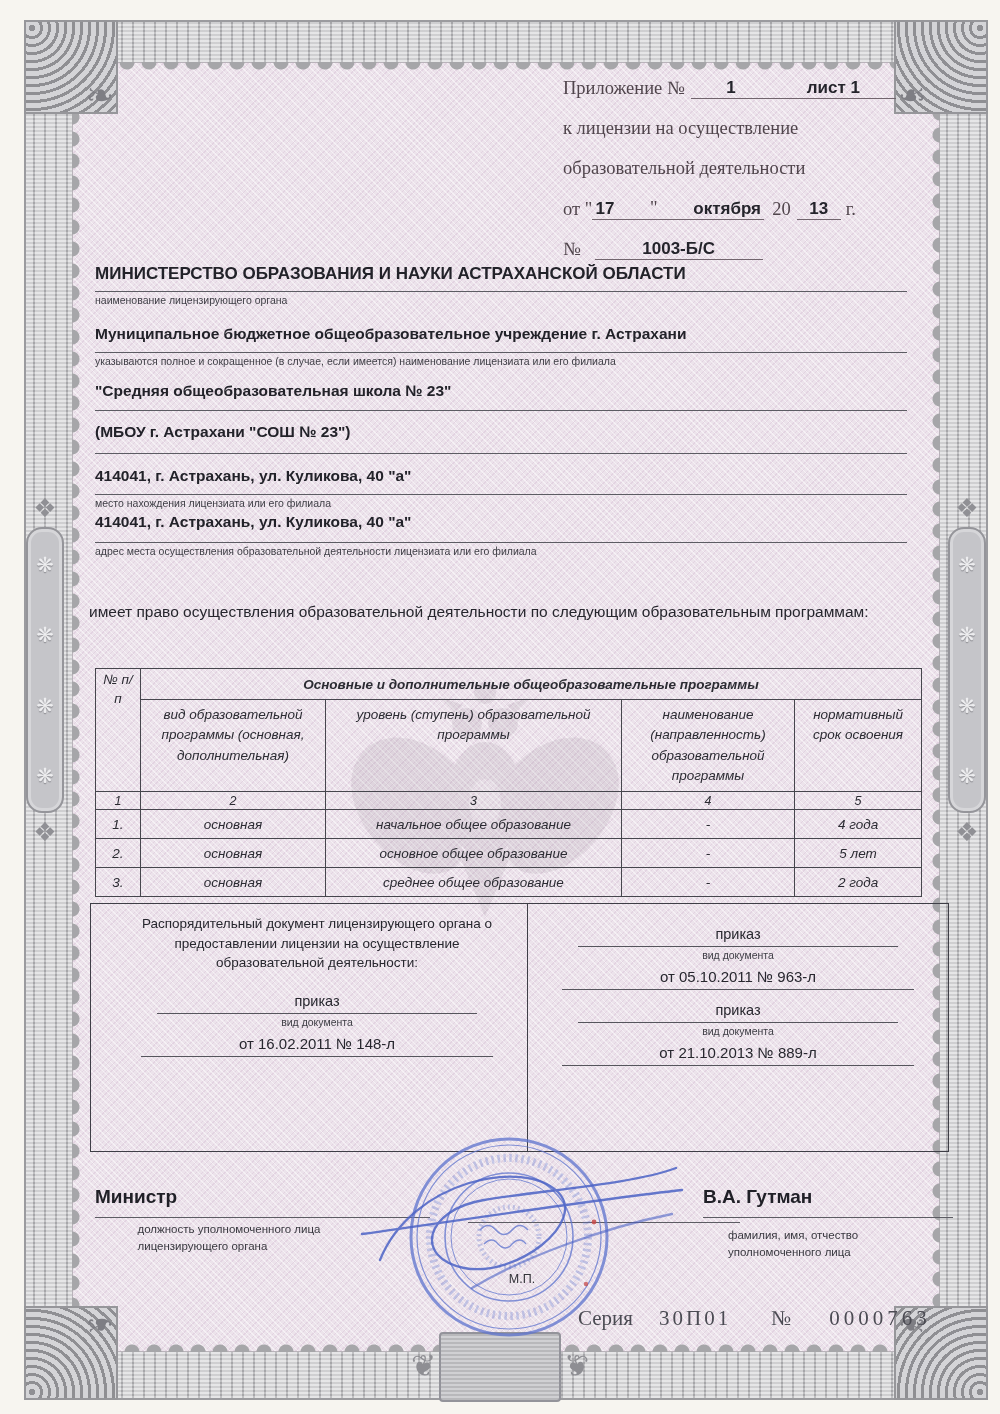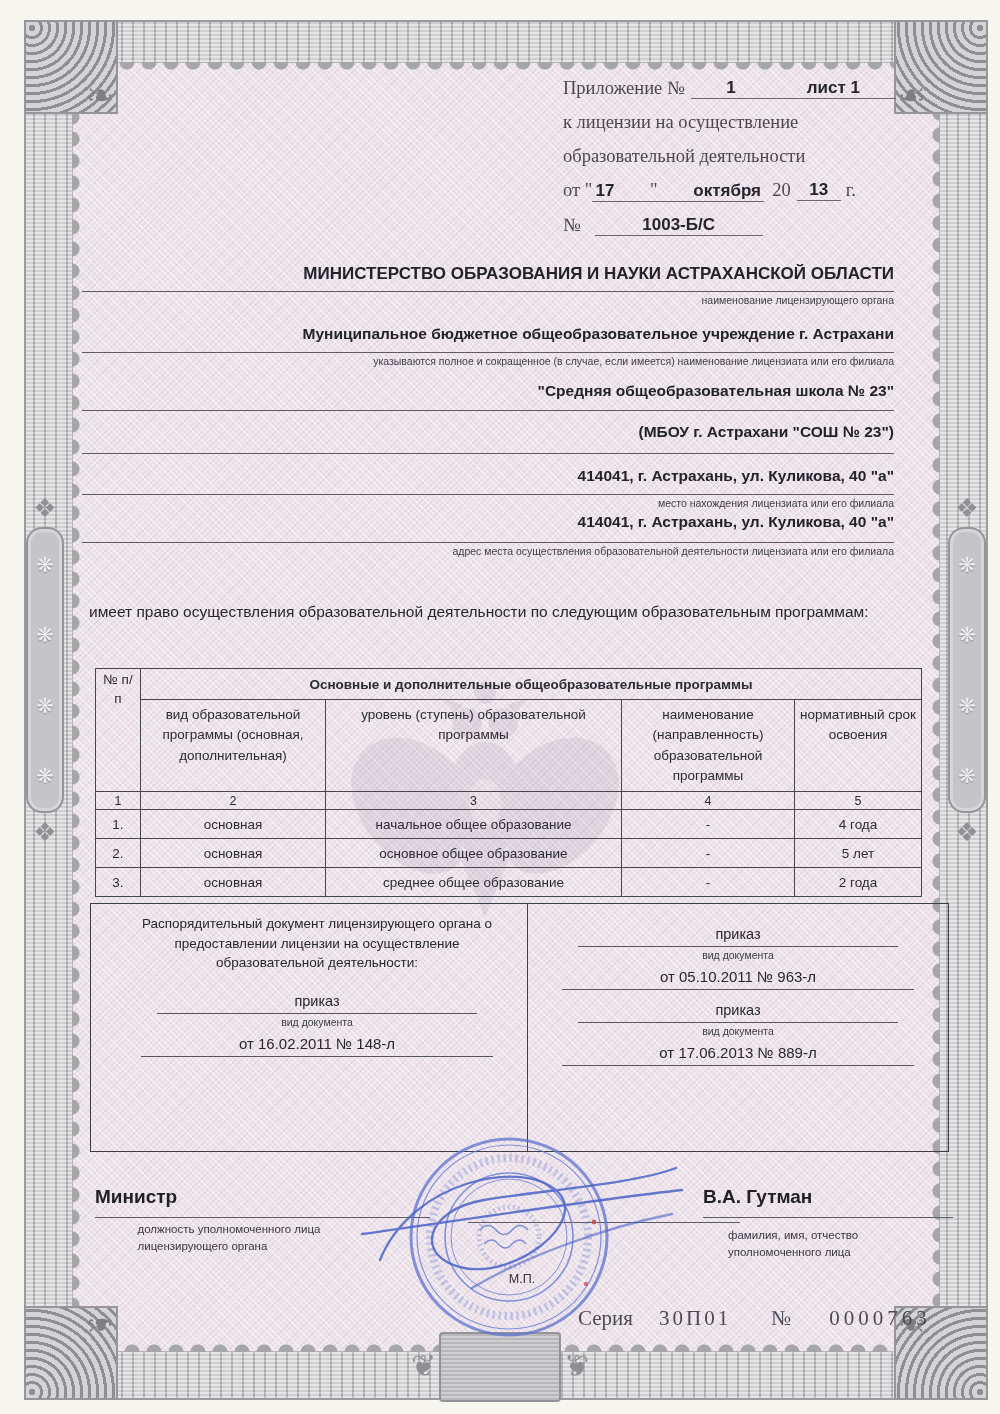--- a/index.html
+++ b/index.html
@@ -48,33 +48,33 @@
           background:repeating-linear-gradient(0deg,#b8b8bb 0 2px,#d0d0d3 2px 4px);}
   .plaque .scroll{position:absolute;top:14px;font-size:30px;color:#8e8e93;}
   .plaque .scroll.sl{left:-30px;} .plaque .scroll.sr{right:-30px;transform:scaleX(-1);}
   
   .watermark{position:absolute;left:305px;top:605px;width:360px;height:360px;opacity:.10;z-index:1;}
   
   .content{position:absolute;inset:0;z-index:3;color:#2a2a31;}
   
   .appx{position:absolute;left:563px;top:78px;width:350px;font-family:"Liberation Serif",serif;
         font-size:18.5px;color:#50454c;}
-  .appx .row{display:flex;align-items:flex-start;margin-bottom:13px;}
+  .appx .row{display:flex;align-items:flex-end;margin-bottom:19px;}
   .appx b{font-family:"Liberation Sans",sans-serif;font-size:17px;color:#24242b;}
   .hfill{border-bottom:1.4px solid #71656d;display:flex;justify-content:space-around;align-items:baseline;}
   
-  .cfield{position:absolute;left:82px;width:812px;text-align:right;}
+  .cfield{position:absolute;left:95px;width:812px;text-align:left;}
   .cfield .val{display:block;font-weight:bold;font-size:15.5px;color:#222229;
                border-bottom:1.3px solid #5c5c63;}
   .cfield .cap{display:block;font-size:10.5px;color:#3e3e45;margin-top:2px;}
   .statement{position:absolute;left:89px;width:823px;top:600px;font-size:15.5px;color:#26262d;
              text-align:justify;line-height:1.6;}
   
   .ptable{position:absolute;left:95px;top:668px;width:826px;border-collapse:collapse;
-          font-size:13.5px;color:#2b2b32;table-layout:fixed;}
+          font-size:13.5px;color:#2b2b32;table-layout:fixed;font-style:italic;}
   .ptable td{border:1.3px solid #46464d;text-align:center;padding:2px 4px;}
   .spanh{font-weight:bold;height:26px;}
   .r-head td{height:84px;vertical-align:top;padding-top:5px;line-height:1.5;}
   .c1h{vertical-align:top;text-align:center;line-height:1.4;}
   .r-num td{height:17px;font-size:12.5px;padding:0;}
   .r-data td{height:24px;}
   
   .obox{position:absolute;left:90px;top:903px;width:841px;height:247px;border:1.4px solid #3e3e46;
         display:flex;padding-left:16px;}
   .ocell{flex:1;padding:10px 10px 0;text-align:center;font-size:13.5px;color:#27272e;}
@@ -289,21 +289,21 @@
       </div>
       <div class="ocell rgt">
         <div class="otype">приказ</div>
         <div class="orule w80"></div>
         <div class="ocap">вид документа</div>
         <div class="odate">от 05.10.2011  № 963-л</div>
         <div class="orule w88"></div>
         <div class="otype">приказ</div>
         <div class="orule w80"></div>
         <div class="ocap">вид документа</div>
-        <div class="odate">от 17.06.2013  № 889-л</div>
+        <div class="odate">от 21.10.2013  № 889-л</div>
         <div class="orule w88"></div>
       </div>
     </div>
 
     <div class="sigblock sb-min">
       <span class="sigval">Министр</span>
       <span class="sigcap" style="display:block;width:250px;margin:3px auto 0;">должность уполномоченного лица лицензирующего органа</span>
     </div>
     <div class="midline"></div>
     <div class="mp">М.П.</div>

